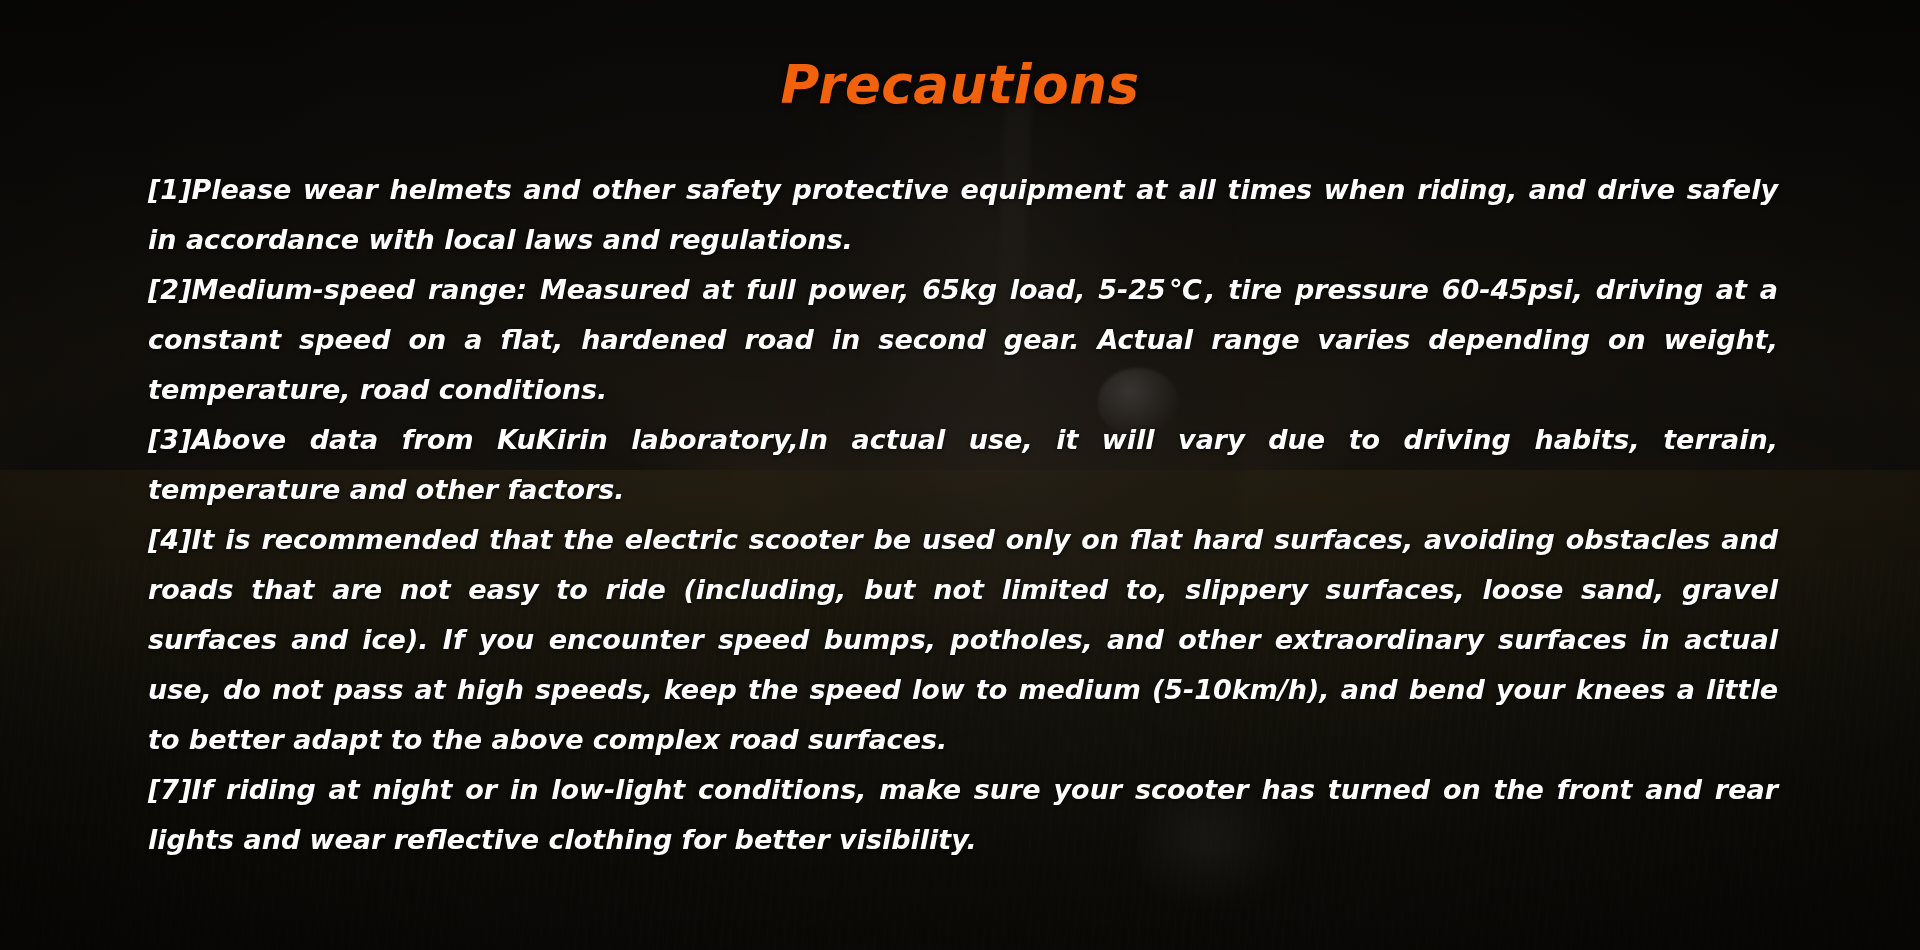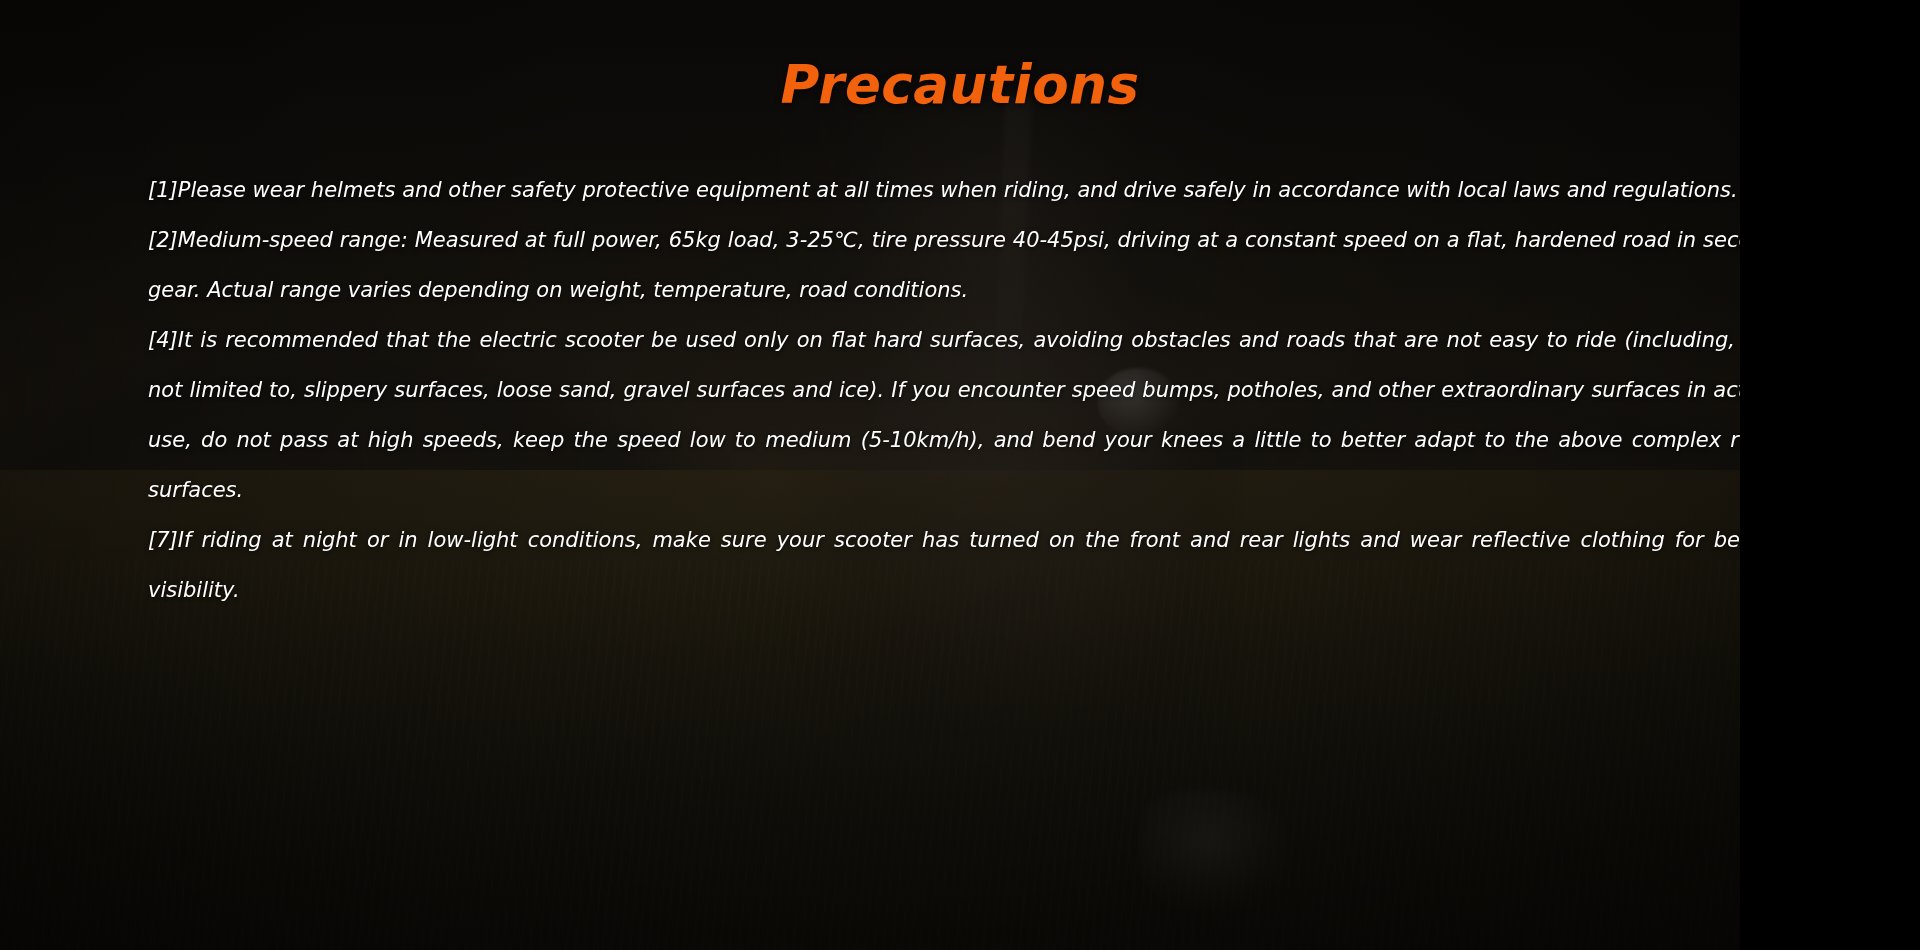--- a/index.html
+++ b/index.html
@@ -9,21 +9,21 @@
   }
   body {
     width: 1920px;
     height: 950px;
     overflow: hidden;
     font-family: "DejaVu Sans", sans-serif;
   }
 
   .page {
     position: relative;
-    width: 1740px;
+    width: 1920px;
     height: 950px;
     overflow: hidden;
     background: #0f172a;
   }
 
   
   .bg {
     position: absolute;
     inset: 0;
     overflow: hidden;
@@ -149,22 +149,22 @@
   }
   .body-block {
     position: absolute;
     left: 148px;
     top: 165px;
     width: 1630px;
   }
   .para {
     font-family: "DejaVu Sans", sans-serif;
     font-style: italic;
-    font-weight: 400;
-    font-size: 21px;
+    font-weight: 700;
+    font-size: 27px;
     line-height: 50px;
     color: #ffffff;
     text-align: justify;
     text-justify: inter-word;
     text-shadow: 0 1px 4px rgba(0,0,0,0.75);
     margin: 0;
     white-space: pre-wrap;
   }
 </style>
 </head>
@@ -185,19 +185,20 @@
     <div class="bg-dim"></div>
     <div class="bg-vignette"></div>
   </div>
 
   <div class="content">
 
     <div class="title">Precautions</div>
 
     <div class="body-block">
       <p class="para">[1]Please wear helmets and other safety protective equipment at all times when riding, and drive safely in accordance with local laws and regulations.</p>
-      <p class="para">[2]Medium-speed range: Measured at full power, 65kg load, 3-25℃, tire pressure 40-45psi, driving at a constant speed on a flat, hardened road in second gear. Actual range varies depending on weight, temperature, road conditions.</p>
+      <p class="para">[2]Medium-speed range: Measured at full power, 65kg load, 5-25℃, tire pressure 60-45psi, driving at a constant speed on a flat, hardened road in second gear. Actual range varies depending on weight, temperature, road conditions.</p>
+      <p class="para">[3]Above data from KuKirin laboratory,In actual use, it will vary due to driving habits, terrain, temperature and other factors.</p>
       <p class="para">[4]It is recommended that the electric scooter be used only on flat hard surfaces, avoiding obstacles and roads that are not easy to ride (including, but not limited to, slippery surfaces, loose sand, gravel surfaces and ice). If you encounter speed bumps, potholes, and other extraordinary surfaces in actual use, do not pass at high speeds, keep the speed low to medium (5-10km/h), and bend your knees a little to better adapt to the above complex road surfaces.</p>
       <p class="para">[7]If riding at night or in low-light conditions, make sure your scooter has turned on the front and rear lights and wear reflective clothing for better visibility.</p>
     </div>
 
   </div>
 </div>
 
 </body></html>

